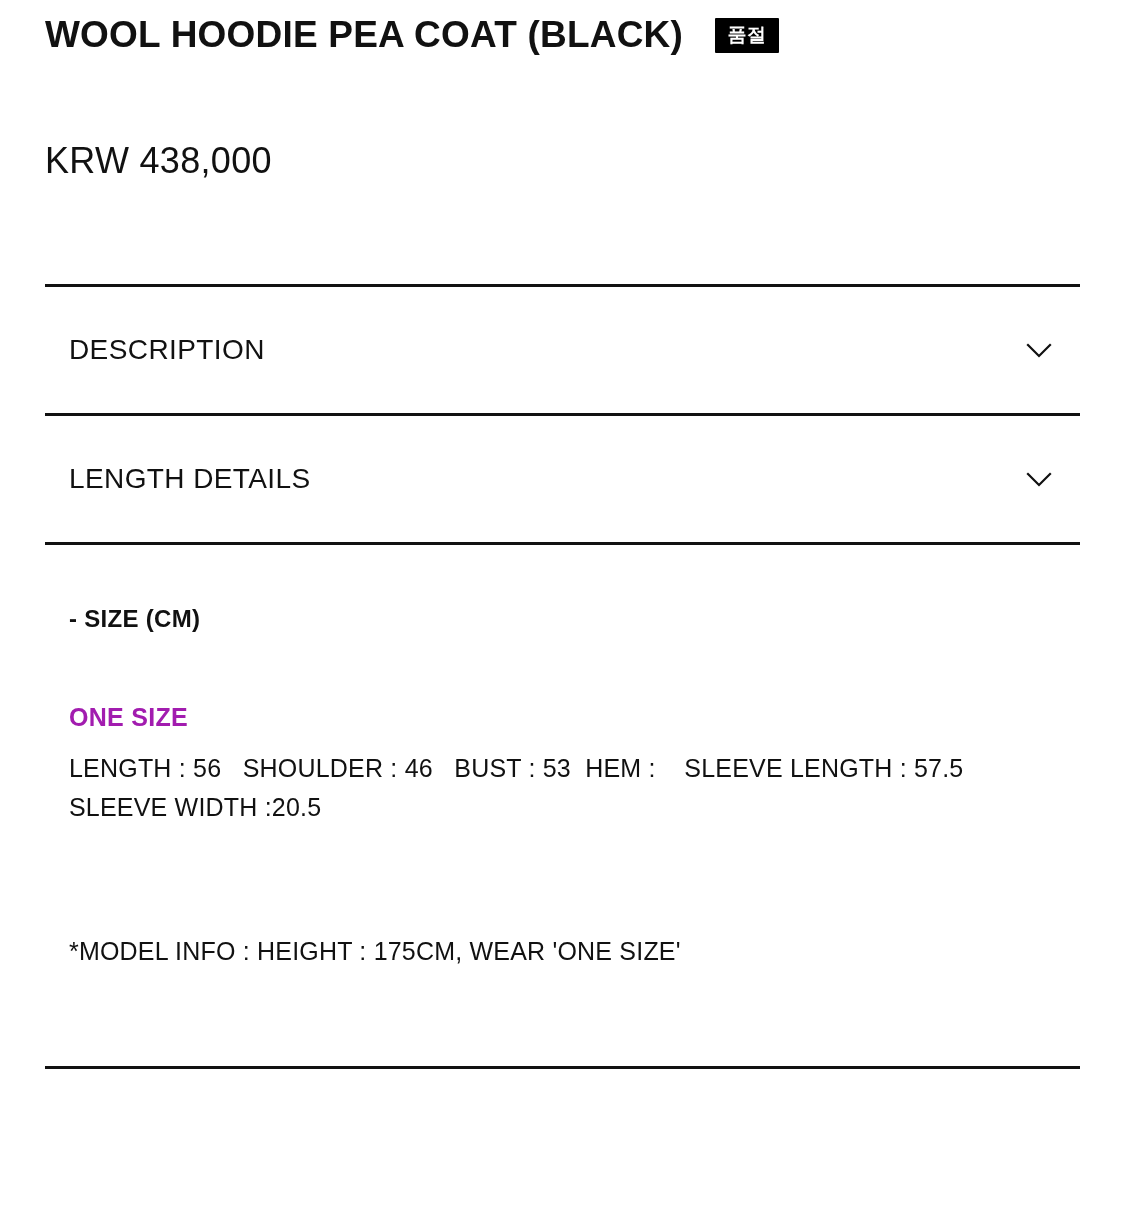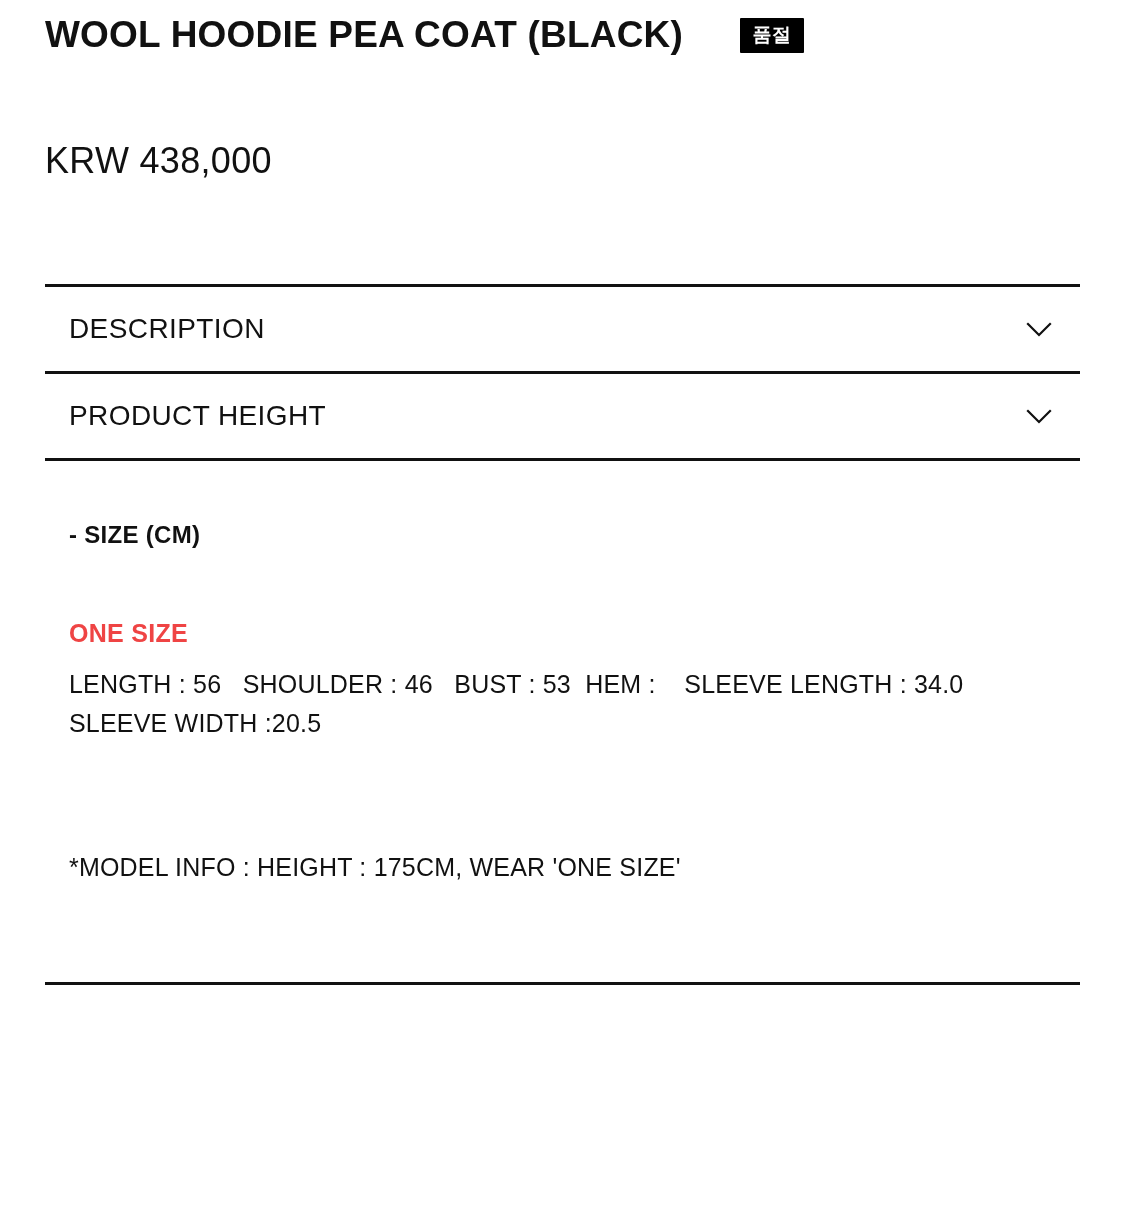--- a/index.html
+++ b/index.html
@@ -19,21 +19,21 @@
     min-height: 1227px;
     position: relative;
     box-sizing: border-box;
     padding: 0 45px;
   }
 
   
   .title-row {
     display: flex;
     align-items: center;
-    gap: 16px;
+    gap: 32px;
     padding-top: 6px;
     height: 58px;
   }
   .product-title {
     font-size: 37px;
     font-weight: 700;
     letter-spacing: 0.2px;
     line-height: 1.1;
     white-space: nowrap;
     color: #111;
@@ -45,40 +45,39 @@
     background: #000000;
     color: #ffffff;
     font-size: 19px;
     font-weight: 700;
     line-height: 1;
     padding: 7px 10px 9px 10px;
     border-radius: 1px;
     min-width: 64px;
     box-sizing: border-box;
     letter-spacing: 0.5px;
-    margin-left: 41px;
   }
 
   
   .price {
     margin-top: 76px;
     font-size: 36px;
     font-weight: 400;
     letter-spacing: 0.3px;
     color: #111;
   }
 
   
   .accordion {
     margin-top: 102px;
     border-top: 3px solid #111;
   }
   .acc-item {
     border-bottom: 3px solid #111;
-    height: 87px;
+    height: 129px;
     display: flex;
     align-items: center;
     justify-content: space-between;
     padding: 0 24px 0 24px;
     box-sizing: border-box;
     cursor: pointer;
   }
   .acc-label {
     font-size: 28px;
     font-weight: 400;
@@ -106,21 +105,21 @@
     font-size: 24px;
     font-weight: 700;
     letter-spacing: 0.3px;
     color: #111;
   }
   .one-size {
     margin-top: 70px;
     font-size: 25px;
     font-weight: 700;
     letter-spacing: 0.3px;
-    color: #ef4444;
+    color: #a21caf;
   }
   .measure-line {
     margin-top: 17px;
     font-size: 25px;
     font-weight: 400;
     line-height: 1.55;
     letter-spacing: 0.2px;
     color: #111;
     max-width: 1000px;
     white-space: pre-wrap;
@@ -155,36 +154,36 @@
     <div class="acc-item">
       <span class="acc-label">DESCRIPTION</span>
       <span class="chev">
         <svg viewBox="0 0 34 34" width="34" height="34" aria-hidden="true">
           <polyline points="6,12 17,23 28,12" fill="none" stroke="#111111" stroke-width="2.2" stroke-linecap="square" stroke-linejoin="miter"></polyline>
         </svg>
       </span>
     </div>
 
     <div class="acc-item">
-      <span class="acc-label">PRODUCT HEIGHT</span>
+      <span class="acc-label">LENGTH DETAILS</span>
       <span class="chev">
         <svg viewBox="0 0 34 34" width="34" height="34" aria-hidden="true">
           <polyline points="6,12 17,23 28,12" fill="none" stroke="#111111" stroke-width="2.2" stroke-linecap="square" stroke-linejoin="miter"></polyline>
         </svg>
       </span>
     </div>
 
 
   </div>
 
   <div class="size-panel">
     <div class="size-heading">- SIZE (CM)</div>
 
     <div class="one-size">ONE SIZE</div>
 
-    <div class="measure-line">LENGTH : 56   SHOULDER : 46   BUST : 53  HEM :    SLEEVE LENGTH : 34.0   SLEEVE WIDTH :20.5</div>
+    <div class="measure-line">LENGTH : 56   SHOULDER : 46   BUST : 53  HEM :    SLEEVE LENGTH : 57.5   SLEEVE WIDTH :20.5</div>
 
     <div class="model-info">*MODEL INFO : HEIGHT : 175CM,  WEAR 'ONE SIZE'</div>
   </div>
 
   <div class="bottom-rule"></div>
 
 </div>
 
 </body></html>

